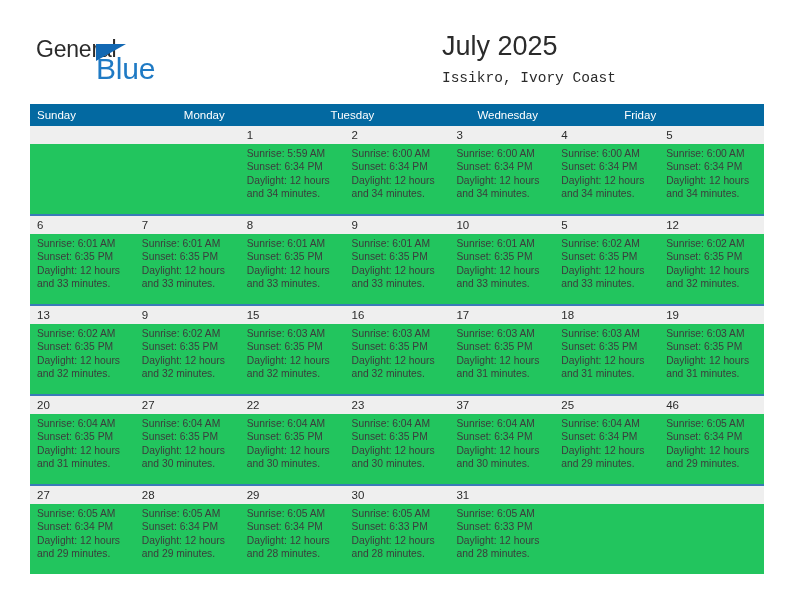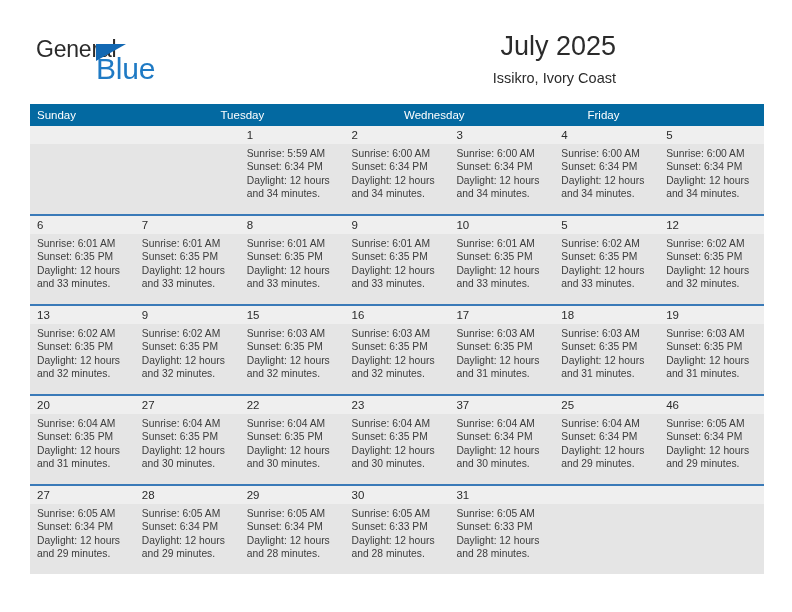--- a/index.html
+++ b/index.html
@@ -61,34 +61,35 @@
     width: 0;
     height: 0;
     border-top: 17px solid #1268b3;
     border-right: 30px solid transparent;
   }
 
   .title-block {
     position: absolute;
     right: 36px;
     top: 30px;
-    text-align: right;
+    text-align: left;
   }
   .cal-title {
     font-size: 27px;
     color: #2b2b2b;
     line-height: 32px;
     font-weight: normal;
     margin: 0;
   }
   .cal-sub {
     font-size: 14.5px;
     color: #2b2b2b;
     line-height: 20px;
     margin: 6px 0 0 0;
+    font-family: Liberation Mono, monospace;
   }
 
   
   .calendar {
     position: absolute;
     left: 30px;
     top: 104px;
     width: 734px;
   }
   .weekdays {
@@ -120,21 +121,21 @@
   .daynum {
     flex: 1 1 0;
     font-size: 11.5px;
     line-height: 18px;
     padding-left: 7px;
     box-sizing: border-box;
     color: #2b2b2b;
   }
   .week-body {
     display: flex;
-    background: #e5e5e5;
+    background: #22c55e;
     height: 70px;
   }
   .daycell {
     flex: 1 1 0;
     padding: 3px 7px 0 7px;
     box-sizing: border-box;
   }
   .dayline {
     font-size: 10.3px;
     line-height: 13.4px;
@@ -159,20 +160,21 @@
     <div class="title-block">
       <h1 class="cal-title">July 2025</h1>
       <p class="cal-sub">Issikro, Ivory Coast</p>
     </div>
 
   </div>
 
   <div class="calendar">
     <div class="weekdays">
         <div class="weekday">Sunday</div>
+        <div class="weekday">Monday</div>
         <div class="weekday">Tuesday</div>
         <div class="weekday">Wednesday</div>
         <div class="weekday">Friday</div>
       </div>
     <div id="weeks-container">
         <div class="week">
           <div class="week-numbers">
             <div class="daynum"></div>
             <div class="daynum"></div>
             <div class="daynum">1</div>

